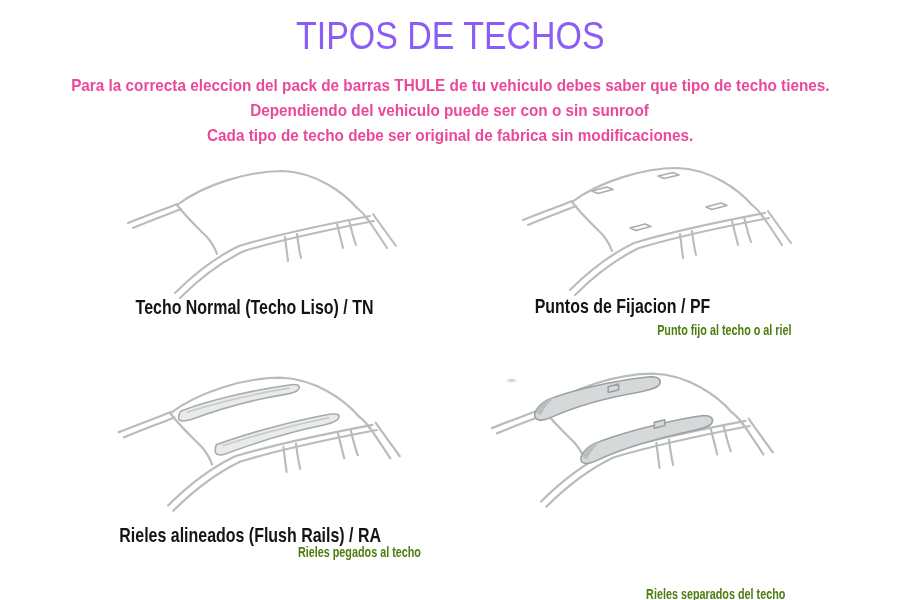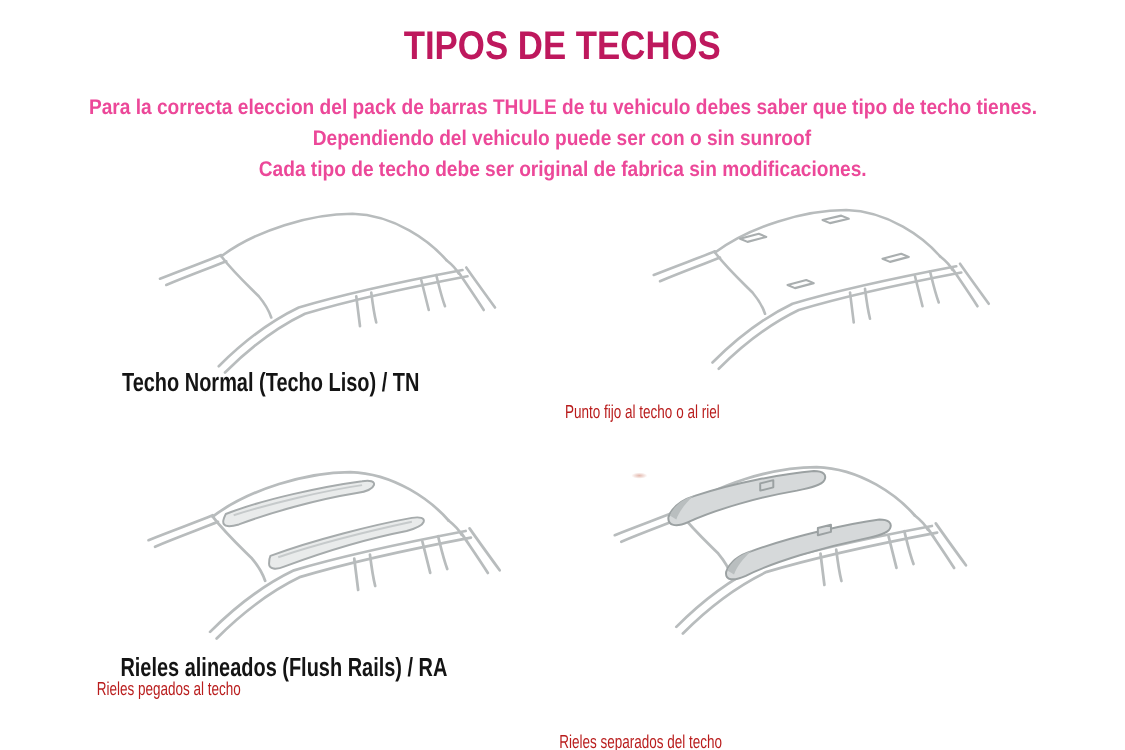--- a/index.html
+++ b/index.html
@@ -11,56 +11,56 @@
     overflow: hidden;
     font-family: "Liberation Sans", sans-serif;
     color: #151515;
   }
   .title {
     position: absolute;
     top: 8px; left: 0;
     width: 900px;
     margin: 0;
     text-align: center;
-    font-size: 32px;
+    font-size: 39px;
     line-height: 56px;
-    font-weight: 700;
+    font-weight: 400;
     letter-spacing: 0px;
-    color: #be185d;
+    color: #8b5cf6;
   }
   .title .cx { display: inline-block; transform: scaleX(0.87); transform-origin: 50% 50%; white-space: nowrap; }
   .intro {
     position: absolute;
     top: 73px; left: 0;
     width: 900px;
     text-align: center;
     font-size: 17px;
     line-height: 25px;
     font-weight: 700;
     color: #ec4899;
   }
   .intro .cx { display: inline-block; transform: scaleX(0.90); transform-origin: 50% 50%; white-space: nowrap; }
   figure.illus { position: absolute; margin: 0; padding: 0; }
   .rlabel {
     position: absolute;
     width: 390px;
-    text-align: left;
+    text-align: center;
     font-size: 21px;
     line-height: 26px;
     font-weight: 700;
     color: #141414;
   }
   .rsub {
     position: absolute;
     width: 390px;
-    text-align: left;
+    text-align: right;
     font-size: 15px;
     line-height: 18px;
-    font-weight: 400;
-    color: #b91c1c;
+    font-weight: 700;
+    color: #4d7c0f;
   }
   .cx76 { display: inline-block; transform: scaleX(0.76); transform-origin: 50% 50%; white-space: nowrap; }
   .cx72 { display: inline-block; transform: scaleX(0.72); transform-origin: 50% 50%; white-space: nowrap; }
   .defs-svg { position: absolute; width: 0; height: 0; }
   .artifact {
     position: absolute;
     left: 505px; top: 378px;
     width: 13px; height: 5px;
     background: radial-gradient(ellipse at center, rgba(204,125,105,0.55) 0%, rgba(204,125,105,0) 70%);
     border-radius: 50%;
@@ -125,20 +125,21 @@
     </svg>
   </figure>
   <div class="rlabel" style="left:60px; top:294px;"><span class="cx76">Techo Normal (Techo Liso) / TN</span></div>
 
   <figure class="illus" style="left:512px; top:155px;">
     <svg viewBox="0 0 320 145" width="320" height="145">
       <use href="#roof-base"></use>
       <use href="#pf-pads"></use>
     </svg>
   </figure>
+  <div class="rlabel" style="left:428px; top:293px;"><span class="cx76">Puntos de Fijacion / PF</span></div>
   <div class="rsub" style="left:428px; top:321px;"><span class="cx72">Punto fijo al techo o al riel</span></div>
 
   <figure class="illus" style="left:107px; top:364px;">
     <svg viewBox="0 0 320 145" width="336" height="152">
       <use href="#roof-base"></use>
       <use href="#ra-rails"></use>
     </svg>
   </figure>
   <div class="rlabel" style="left:55px; top:522px;"><span class="cx76">Rieles alineados (Flush Rails) / RA</span></div>
   <div class="rsub" style="left:55px; top:543px;"><span class="cx72">Rieles pegados al techo</span></div>

